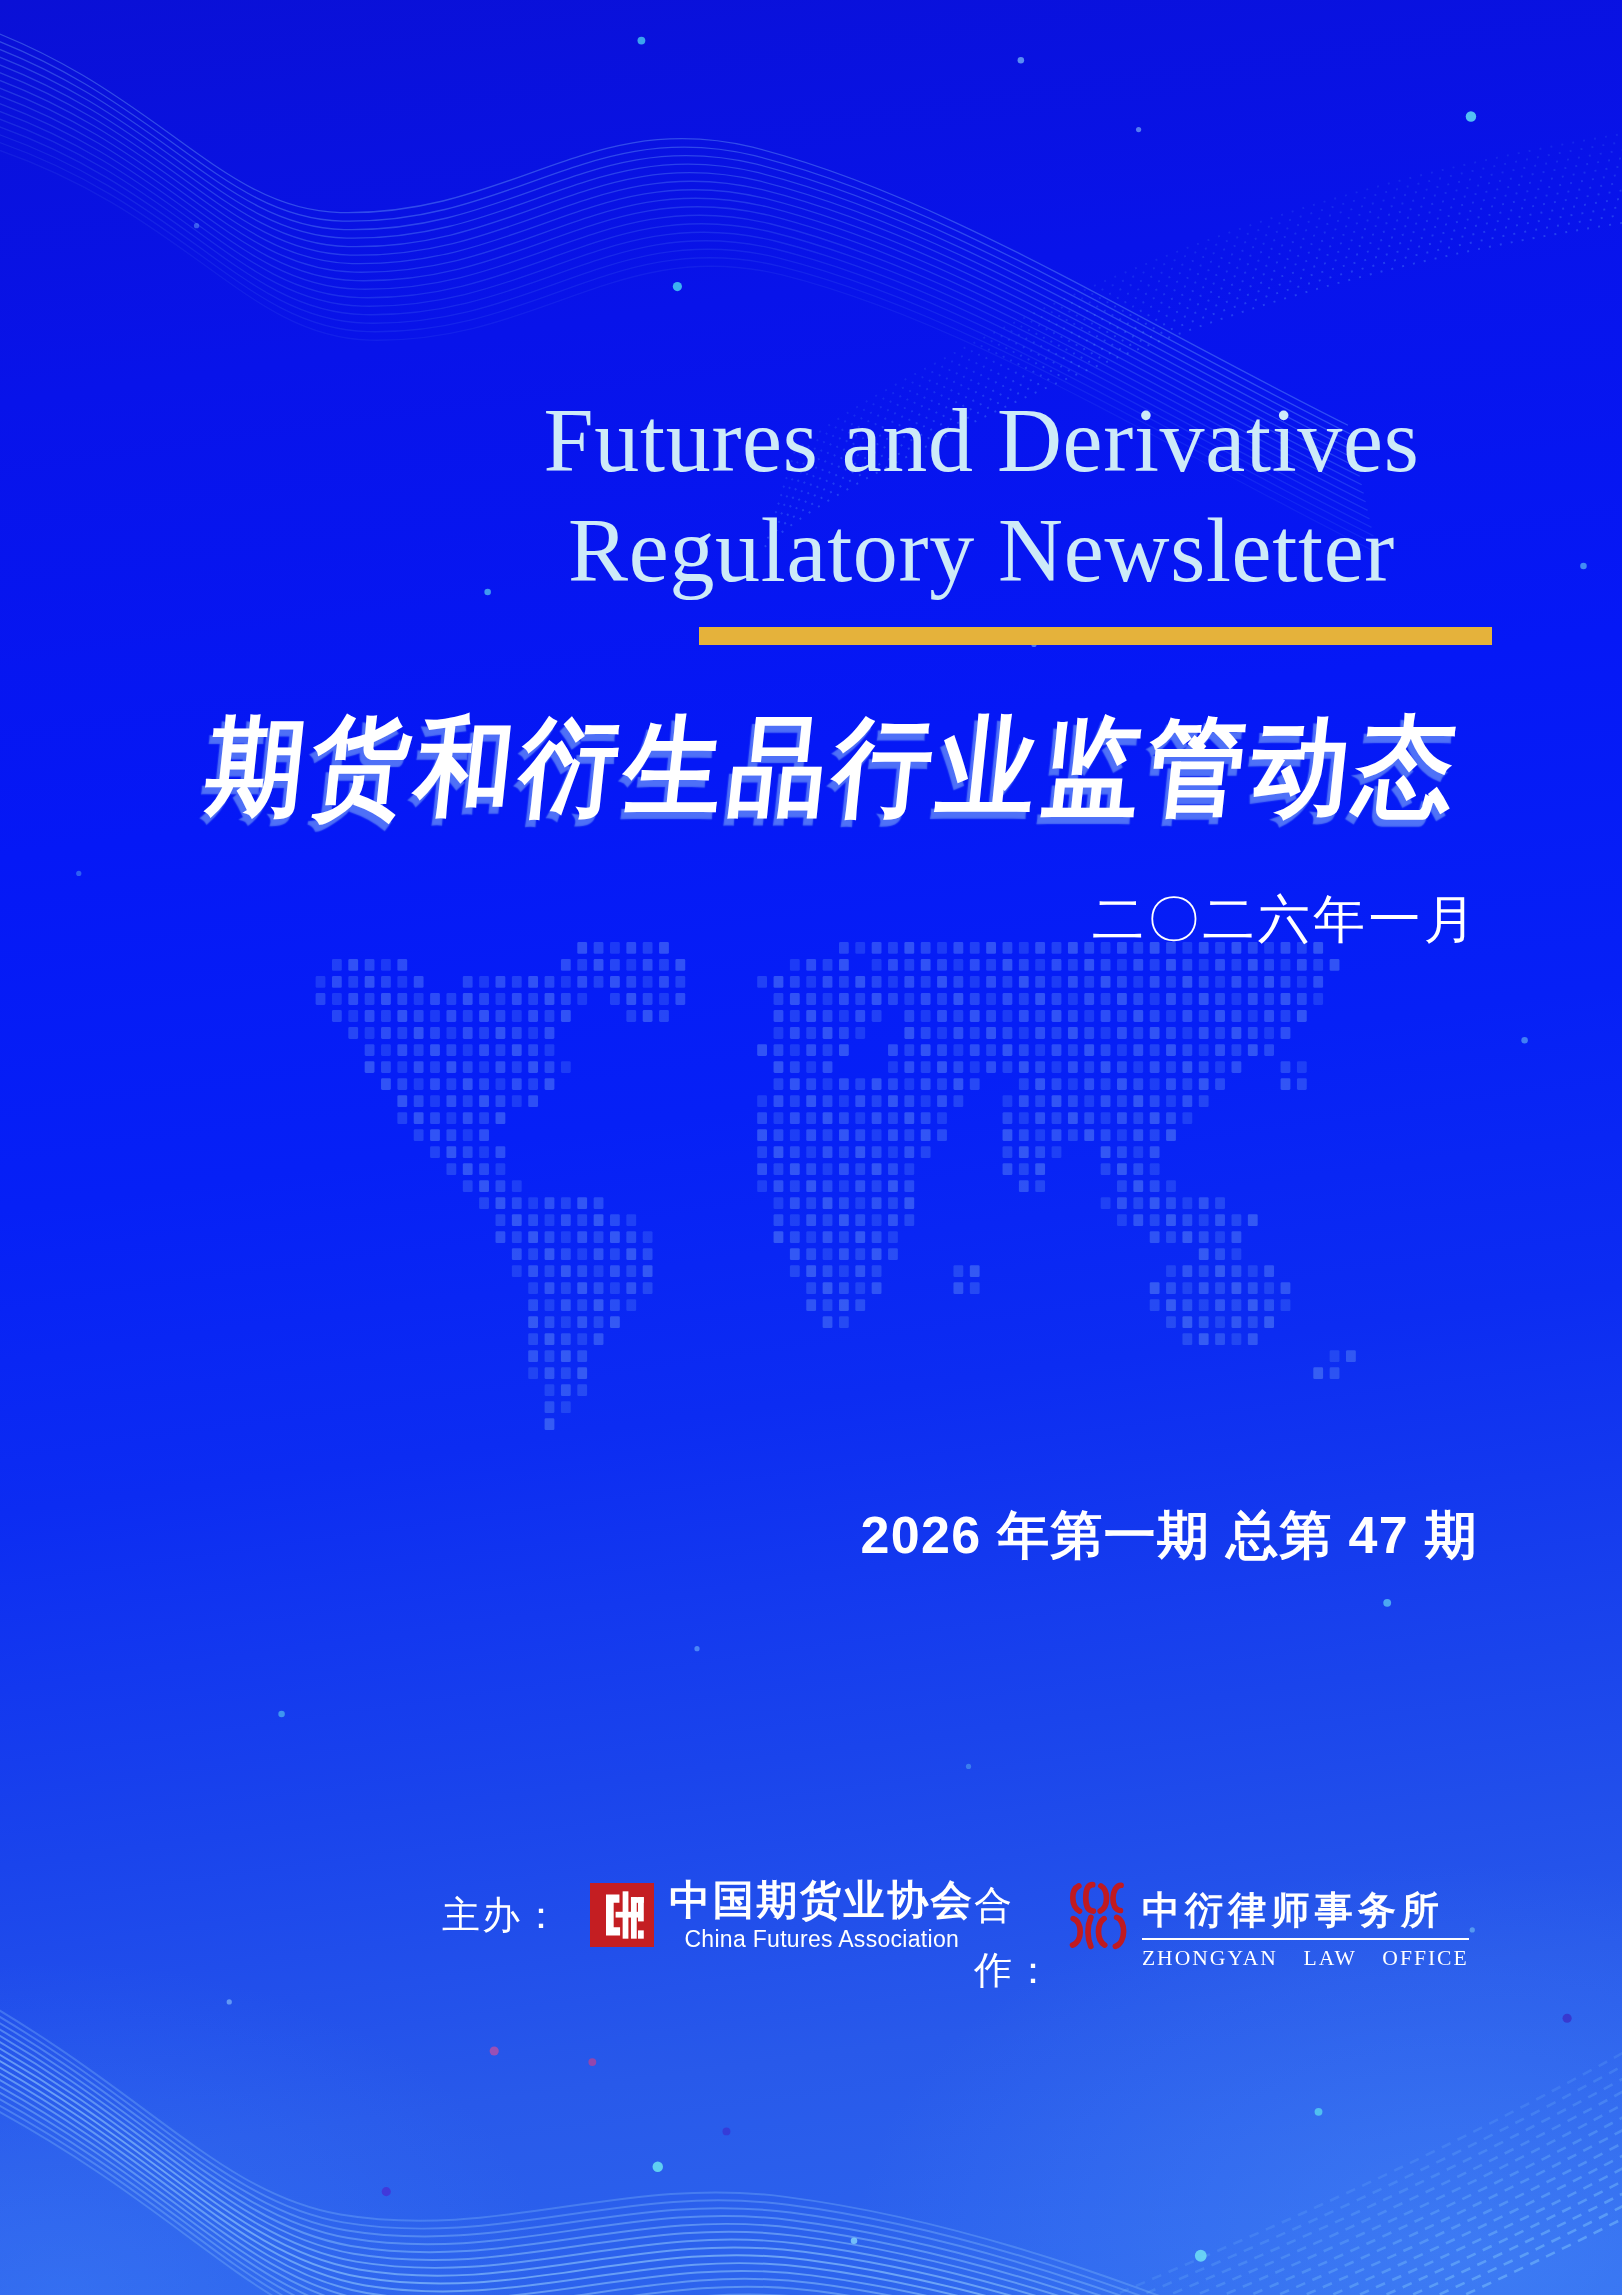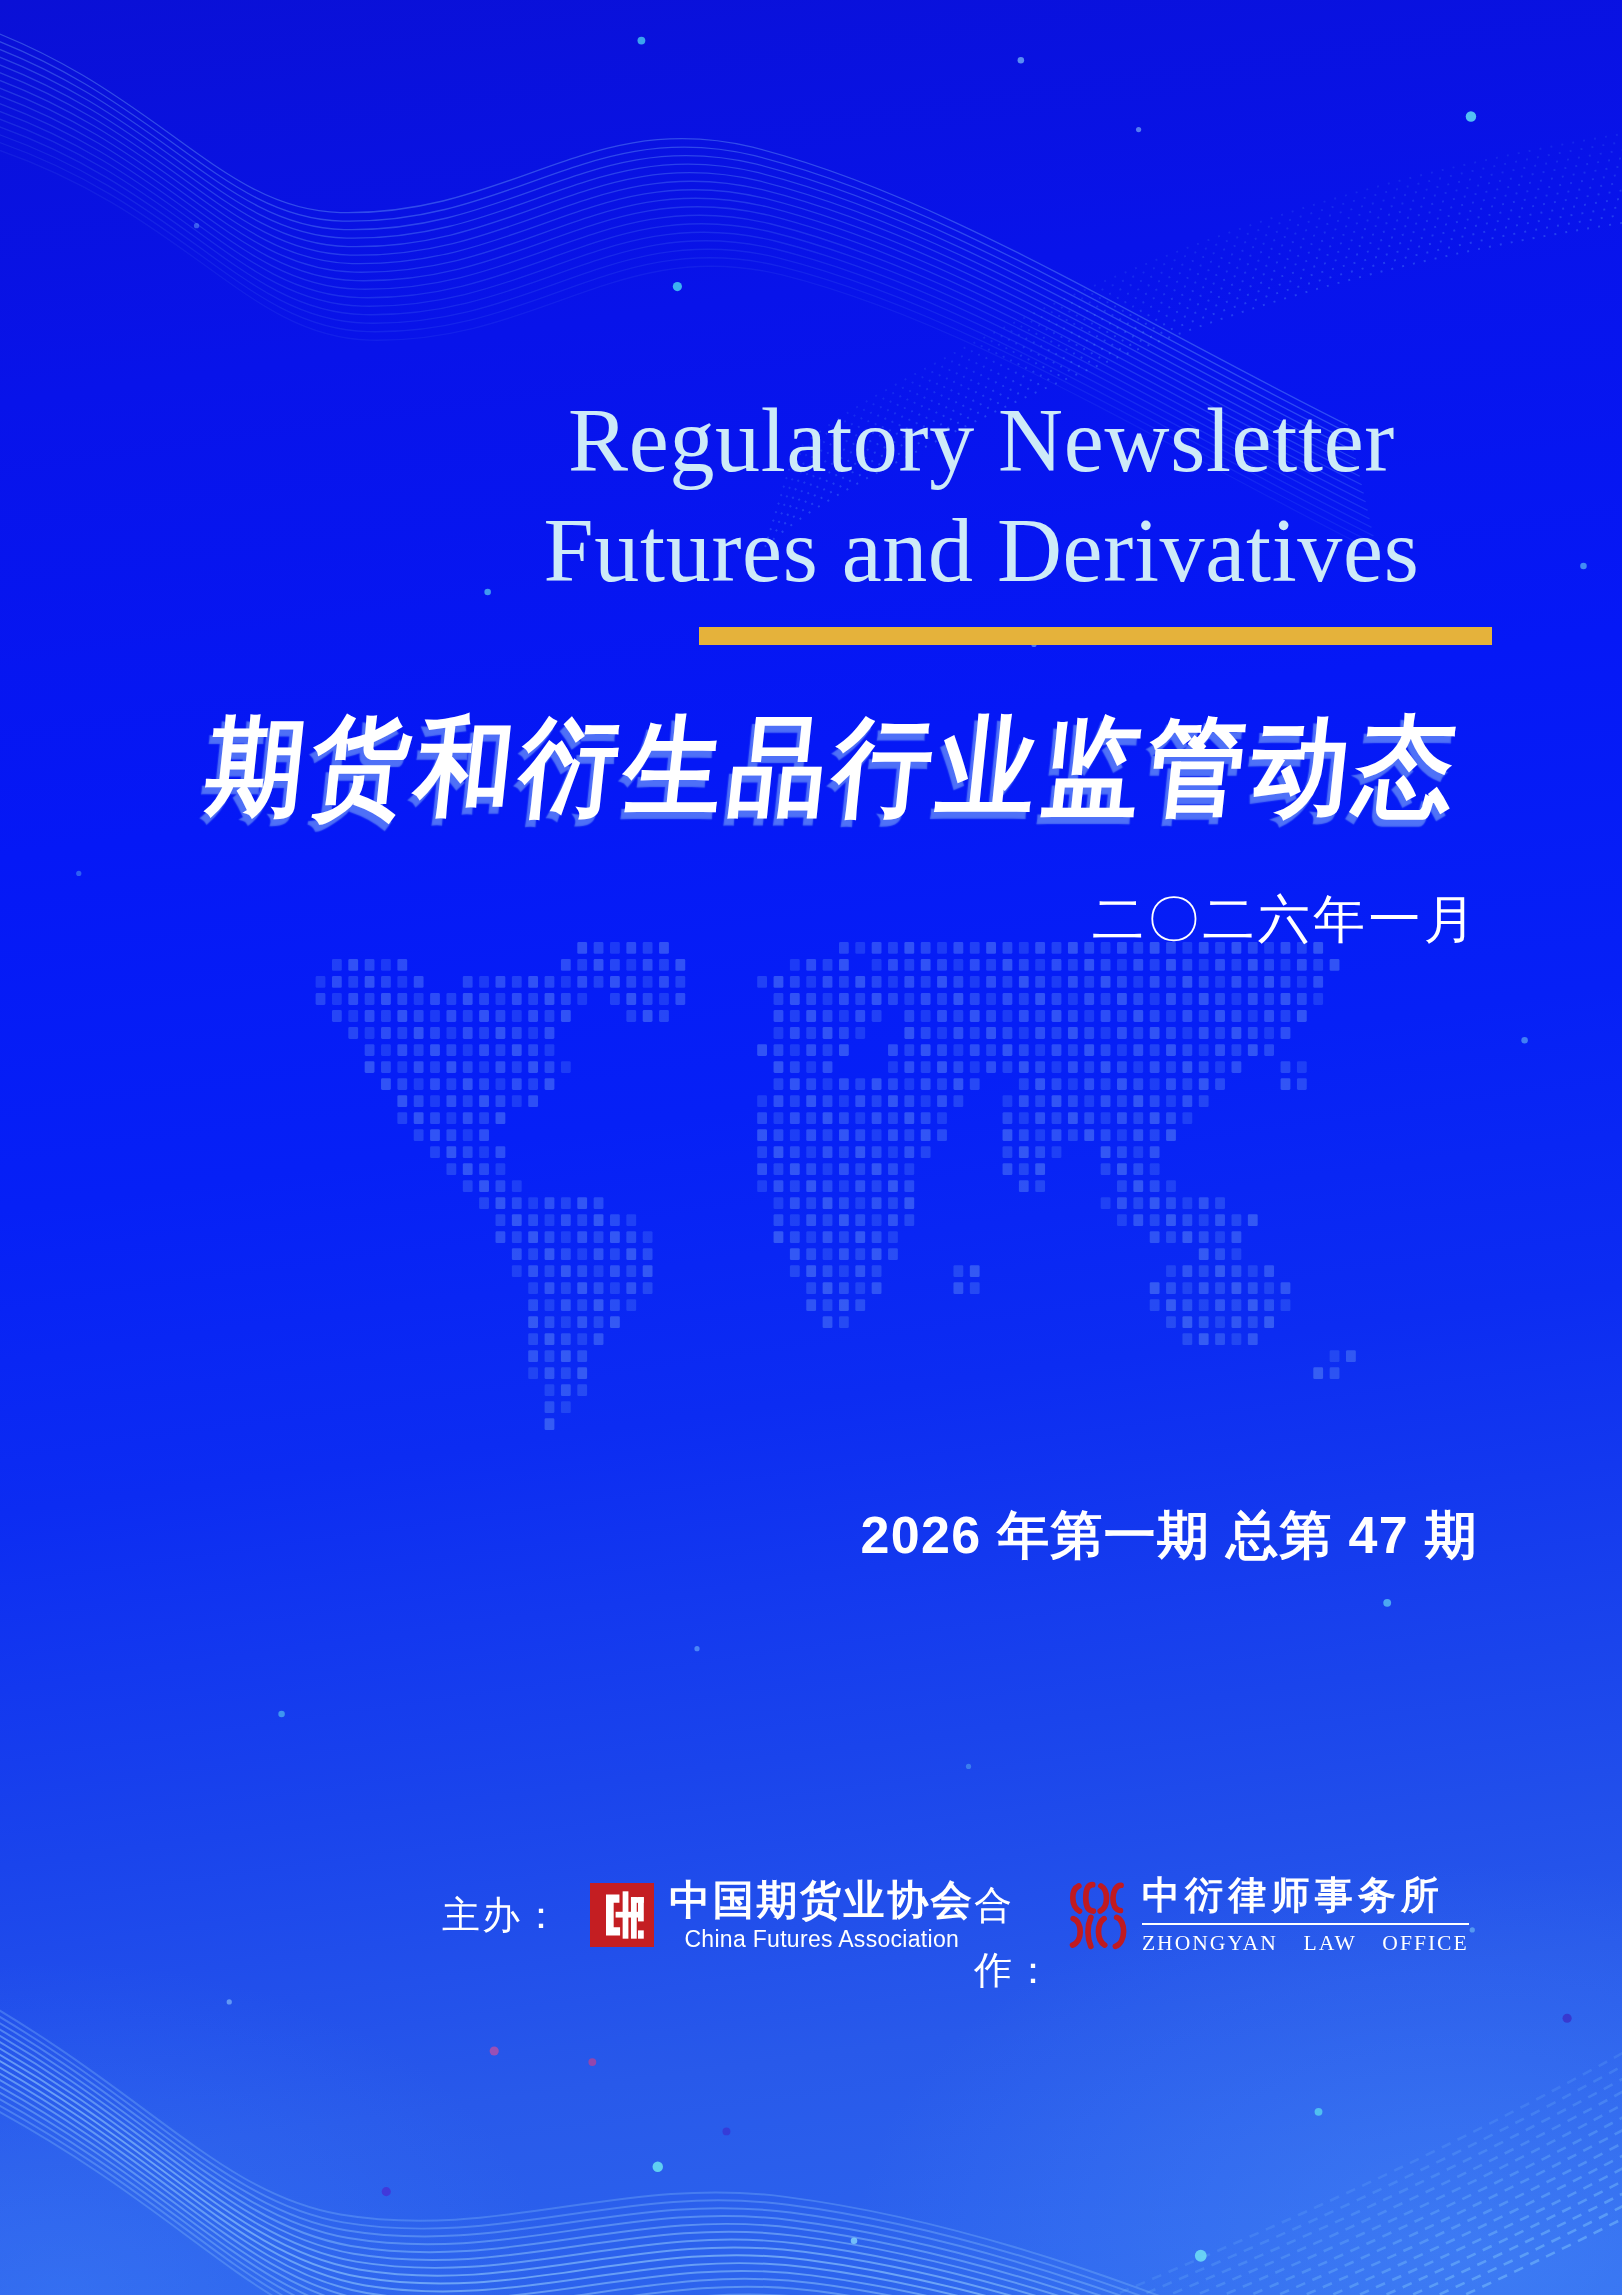--- a/index.html
+++ b/index.html
@@ -39,21 +39,21 @@
   .footer{position:absolute;left:0;top:1869px;width:1451px;height:118px;}
   .org{position:absolute;left:442px;top:10.5px;display:flex;align-items:center;}
   .partner{position:absolute;left:974px;top:3.9px;display:flex;align-items:flex-start;}
   .flabel{font-size:38px;font-weight:500;letter-spacing:2px;line-height:65px;}
   .cfa-logo{width:64px;height:64px;margin-left:27.5px;flex:0 0 auto;}
   .orgtext{margin-left:15.7px;}
   .orgtext .cn{font-size:41px;font-weight:700;letter-spacing:2.6px;line-height:1;}
   .orgtext .en{font-size:23px;font-weight:400;letter-spacing:0.3px;margin-top:7.9px;line-height:1;text-align:center;}
   .zy-logo{width:63px;height:77px;margin-left:10.5px;flex:0 0 auto;margin-top:3.9px;}
   .ptext{margin-left:14.4px;}
-  .ptext .cn{font-family:"Liberation Serif", serif;font-size:38px;font-weight:700;letter-spacing:5.2px;line-height:1;margin-top:3px;}
+  .ptext .cn{font-family:"Liberation Serif", serif;font-size:38px;font-weight:700;letter-spacing:5.2px;line-height:1;margin-top:18px;}
   .ptext .rule{height:2px;background:#fff;margin-top:9.2px;width:100%;}
   .ptext .en{font-family:"Liberation Serif", serif;font-size:21.6px;font-weight:400;letter-spacing:2px;word-spacing:18.3px;margin-top:7.9px;line-height:1;white-space:nowrap;text-align:center;}
 </style>
 </head>
 <body>
 
 <div class="page">
 
   <svg class="deco" viewBox="0 0 2480 3508" aria-hidden="true">
     <g id="waves-top-left">
@@ -923,22 +923,22 @@
         <circle cx="350" cy="3060" r="4" fill="#9FE0FF" opacity="0.5"></circle>
         <circle cx="2395" cy="3085" r="7" fill="#3A2EC8" opacity="0.8"></circle>
         <circle cx="1110" cy="3258" r="6" fill="#3B2FD0" opacity="0.7"></circle>
         <circle cx="590" cy="3350" r="7" fill="#4630D6" opacity="0.8"></circle>
         <circle cx="2250" cy="2950" r="4" fill="#7FD8F6" opacity="0.5"></circle>
         <circle cx="1480" cy="2700" r="4" fill="#6ACFF2" opacity="0.4"></circle>
       </g>
   </svg>
 
   <div class="title-en" style="color: rgb(205, 234, 248);">
+    <div>Futures and Derivatives</div>
     <div>Regulatory Newsletter</div>
-    <div>Futures and Derivatives</div>
   </div>
 
   <div class="gold-bar" style="background: rgb(229, 178, 59);"></div>
 
   <div class="title-cn">期货和衍生品行业监管动态</div>
 
   <div class="date-cn">二〇二六年一月</div>
 
   <div class="issue-line">2026 年第一期 总第 47 期</div>
 

